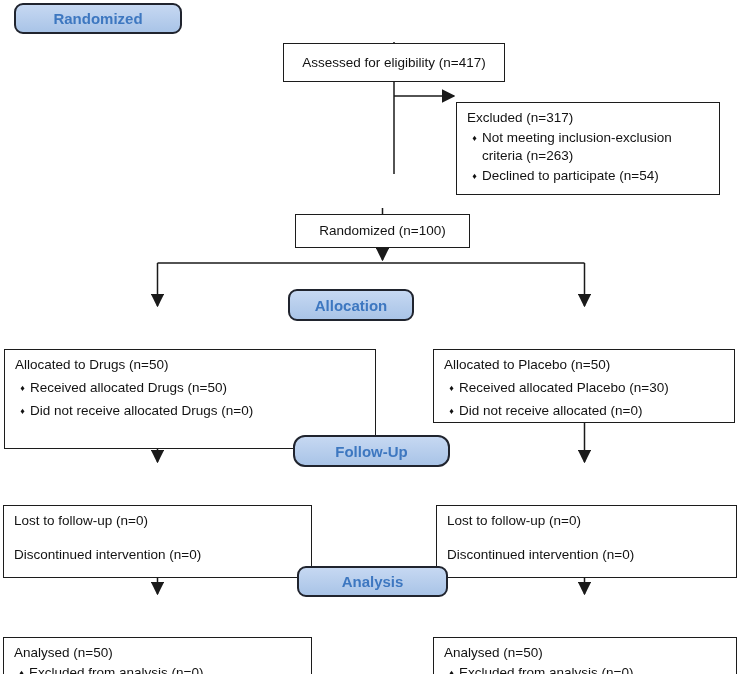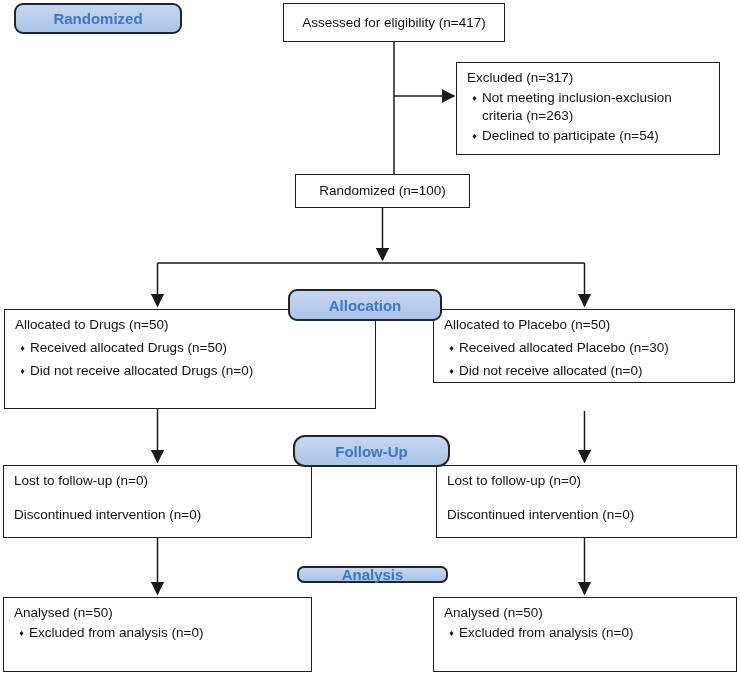--- a/index.html
+++ b/index.html
@@ -19,20 +19,21 @@
   }
   .fbox {
     position: absolute;
     background: #ffffff;
     border: 1.6px solid #1c1c1c;
     box-sizing: border-box;
     font-size: 13.5px;
     line-height: 18px;
     padding: 6px 10px;
     z-index: 1;
+    margin-top: 40px;
   }
   .center-box {
     display: flex;
     align-items: center;
     justify-content: center;
     text-align: center;
     padding: 0 4px;
   }
   .badge {
     position: absolute;
@@ -82,25 +83,25 @@
       <path d="M584.5 263 L584.5 306" marker-end="url(#arrow)"></path>
       <path d="M157.5 409 L157.5 462" marker-end="url(#arrow)"></path>
       <path d="M584.5 411 L584.5 462" marker-end="url(#arrow)"></path>
       <path d="M157.5 538 L157.5 594" marker-end="url(#arrow)"></path>
       <path d="M584.5 538 L584.5 594" marker-end="url(#arrow)"></path>
     </g>
   </svg>
 
   <div class="badge" style="left:14px; top:3px; width:168px; height:31px;">Randomized</div>
 
-  <div class="badge" style="left:288px; top:289px; width:154px; height:32px;">Allocation</div>
+  <div class="badge" style="left:288px; top:289px; width:126px; height:32px;">Allocation</div>
 
   <div class="badge" style="left:293px; top:435px; width:157px; height:32px;border-radius:12px;">Follow-Up</div>
 
-  <div class="badge" style="left:297px; top:566px; width:151px; height:17px;border-radius:7px;">Analysis</div>
+  <div class="badge" style="left:297px; top:566px; width:151px; height:31px;">Analysis</div>
 
   <div class="fbox center-box" style="left:283px; top:3px; width:222px; height:39px;">
     <span>Assessed for eligibility (n=417)</span>
   </div>
 
   <div class="fbox" style="left:456px; top:62px; width:264px; height:93px;">
     <div class="box-title">Excluded (n=317)</div>
     <div class="bullet-item tight">
       <span class="bullet-glyph">♦</span>
       <span class="bullet-text">Not meeting inclusion-exclusion criteria (n=263)</span>

